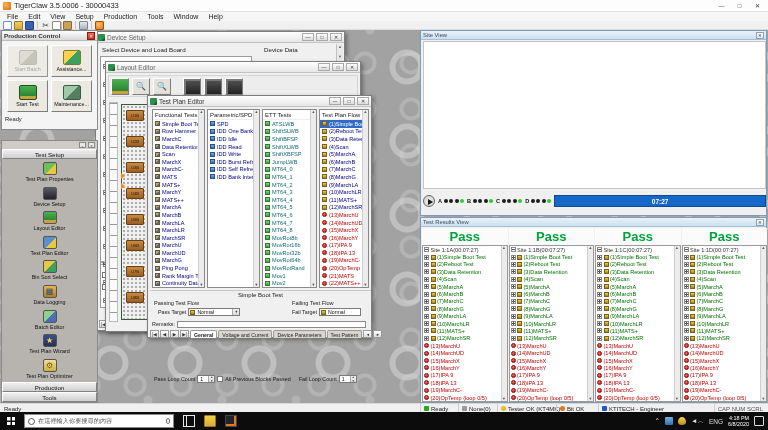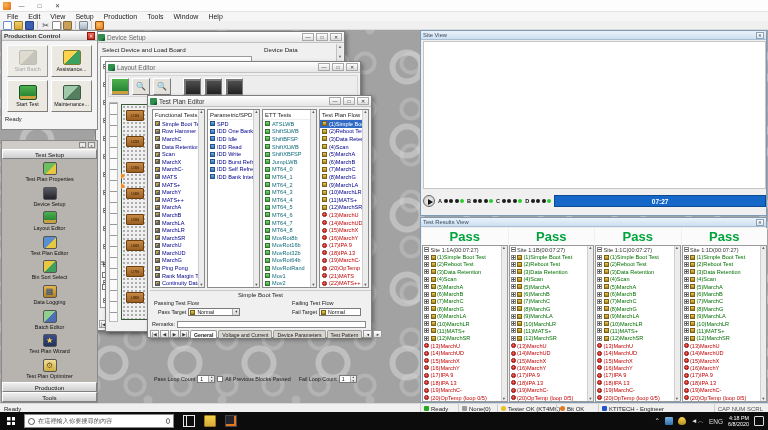--- a/index.html
+++ b/index.html
@@ -189,20 +189,21 @@
   .notif { width:10px; height:10px; border:1px solid #ddd; border-radius:1px; }
 </style>
 </head>
 <body>
 
 <div id="screen" data-name="screen">
   <div id="main-window" data-name="tigerclaw-main-window">
 
     <div class="titlebar" data-name="main-titlebar">
       <div class="app-ico" data-name="tigerclaw-app-icon"></div>
+      <div class="t" data-name="main-window-title">TigerClaw 3.5.0006 - 30000433</div>
       <div class="cap-btn" data-name="minimize-button">—</div>
       <div class="cap-btn" data-name="maximize-button">□</div>
       <div class="cap-btn" data-name="close-button">✕</div>
     </div>
 
     <div class="menubar" id="menubar" data-name="menu-bar">
         <span data-name="menu-item-file">File</span>
         <span data-name="menu-item-edit">Edit</span>
         <span data-name="menu-item-view">View</span>
         <span data-name="menu-item-setup">Setup</span>

